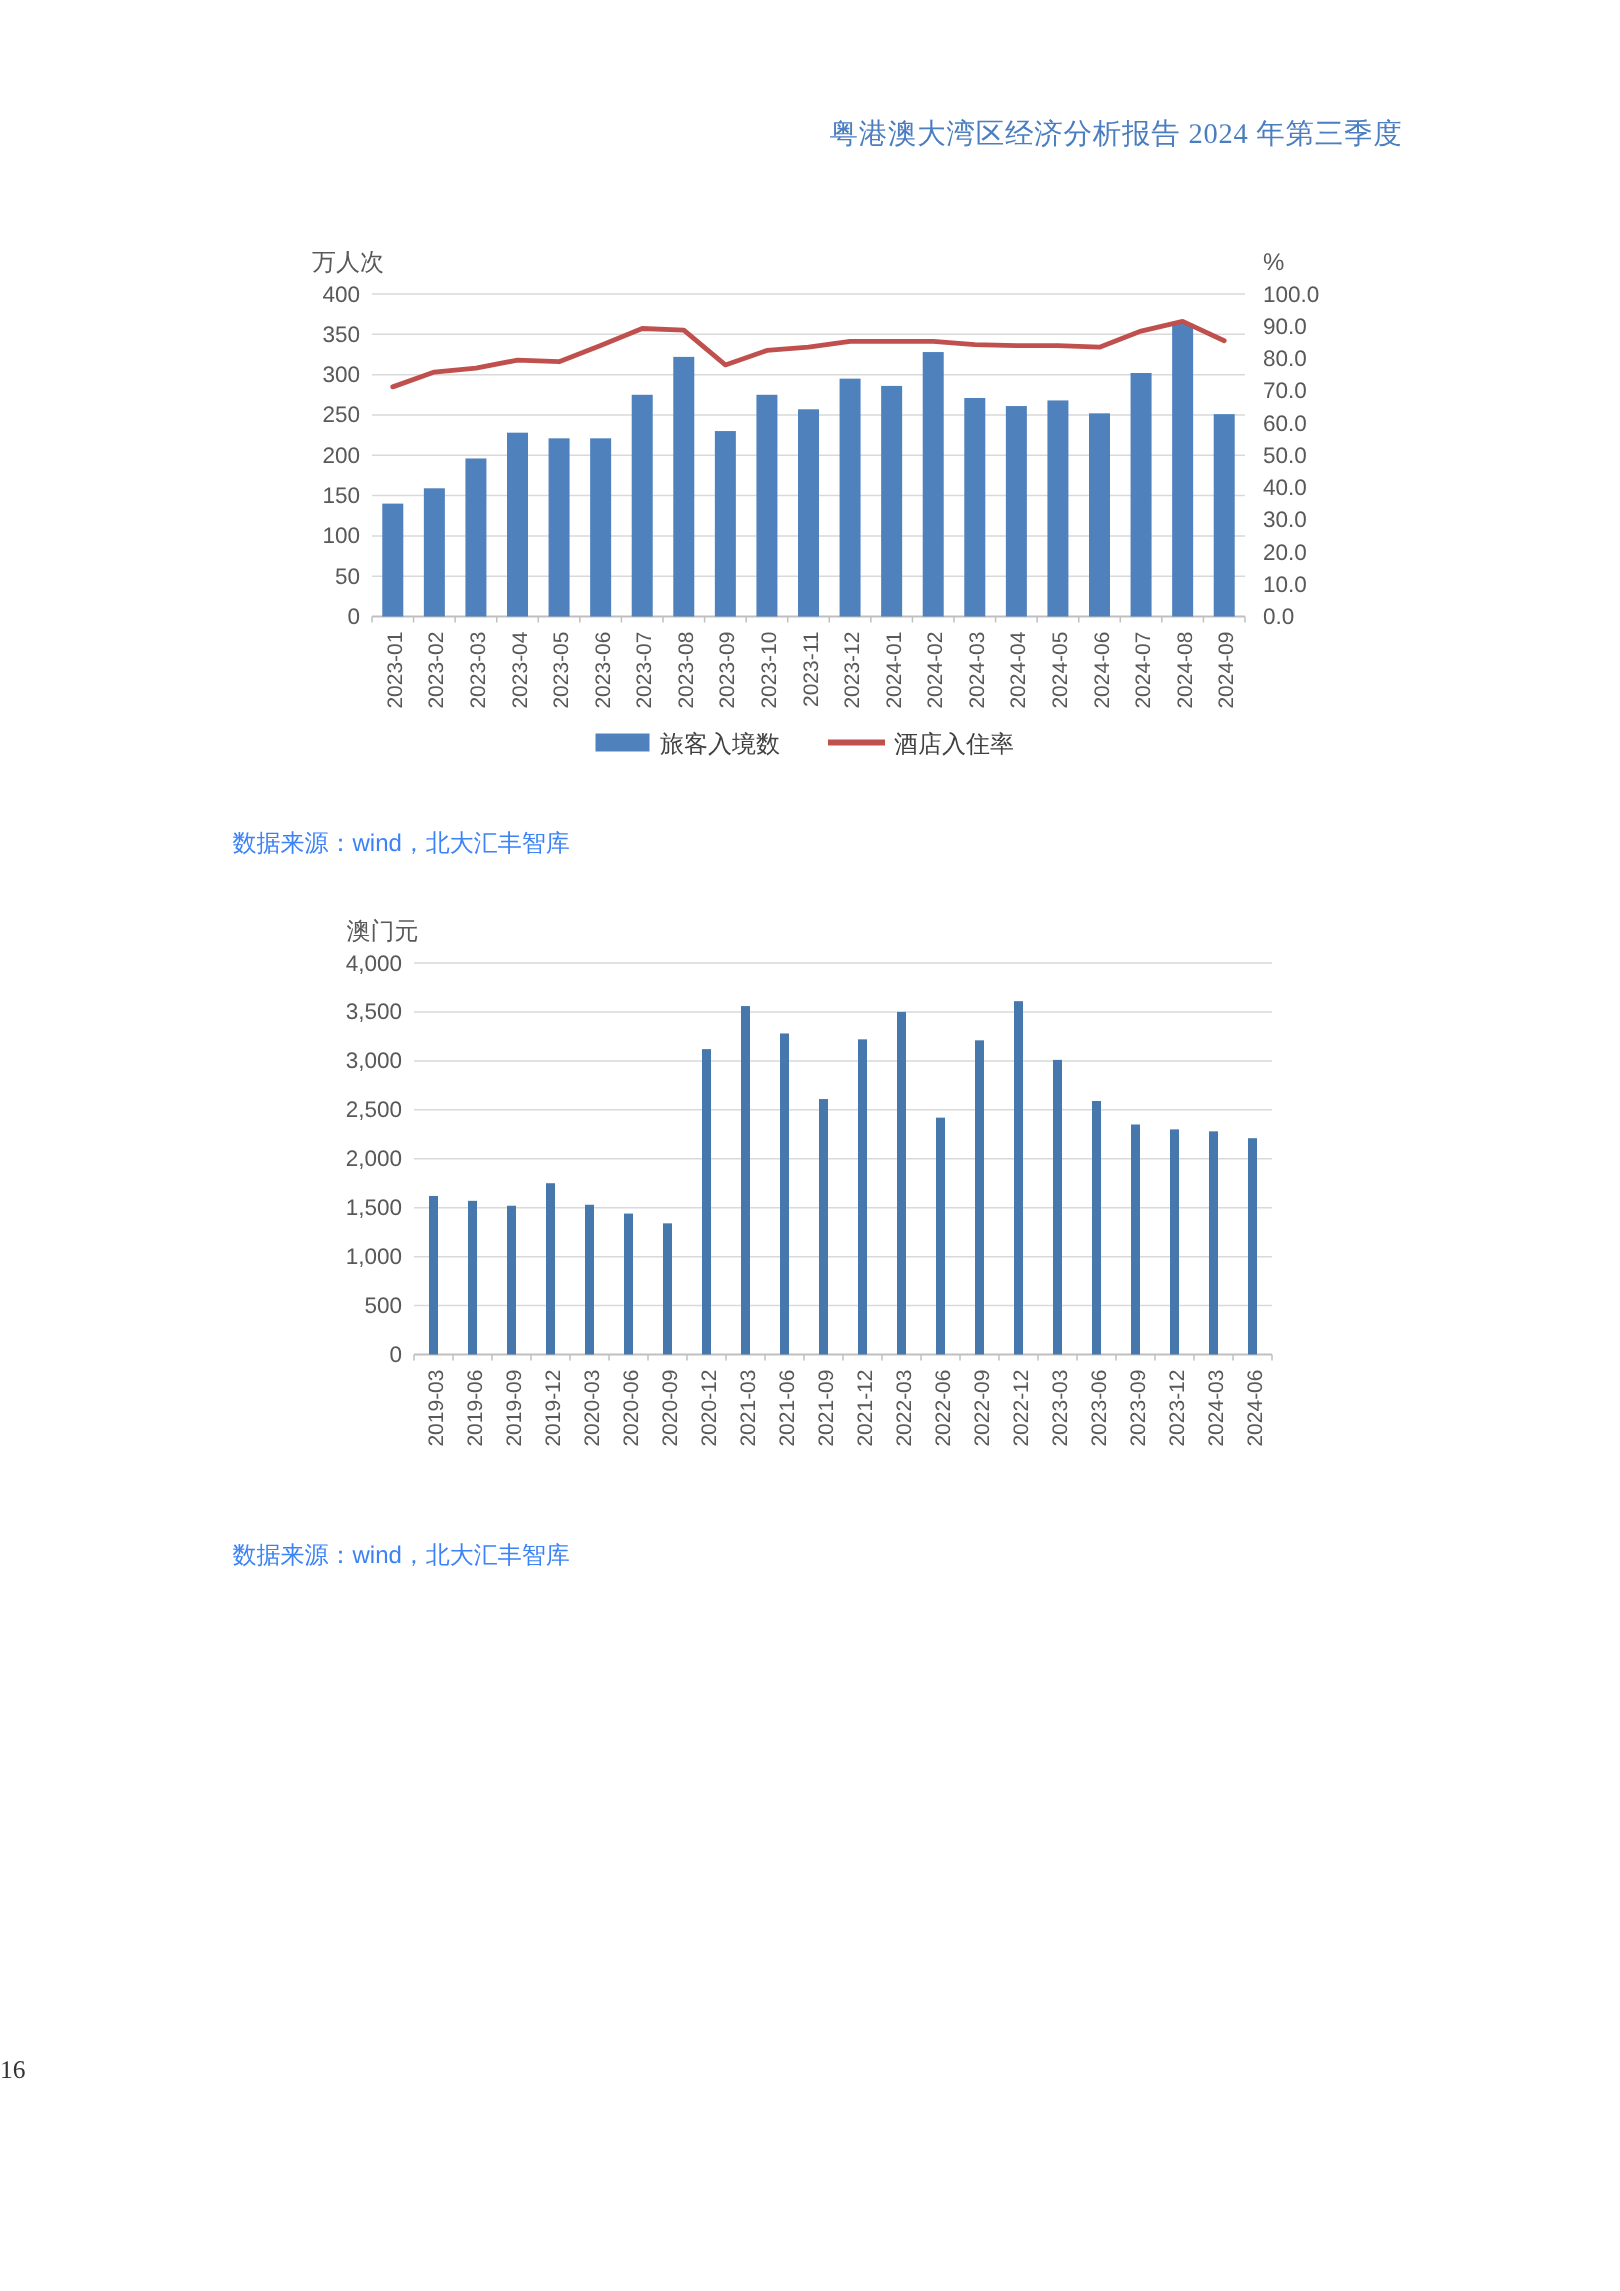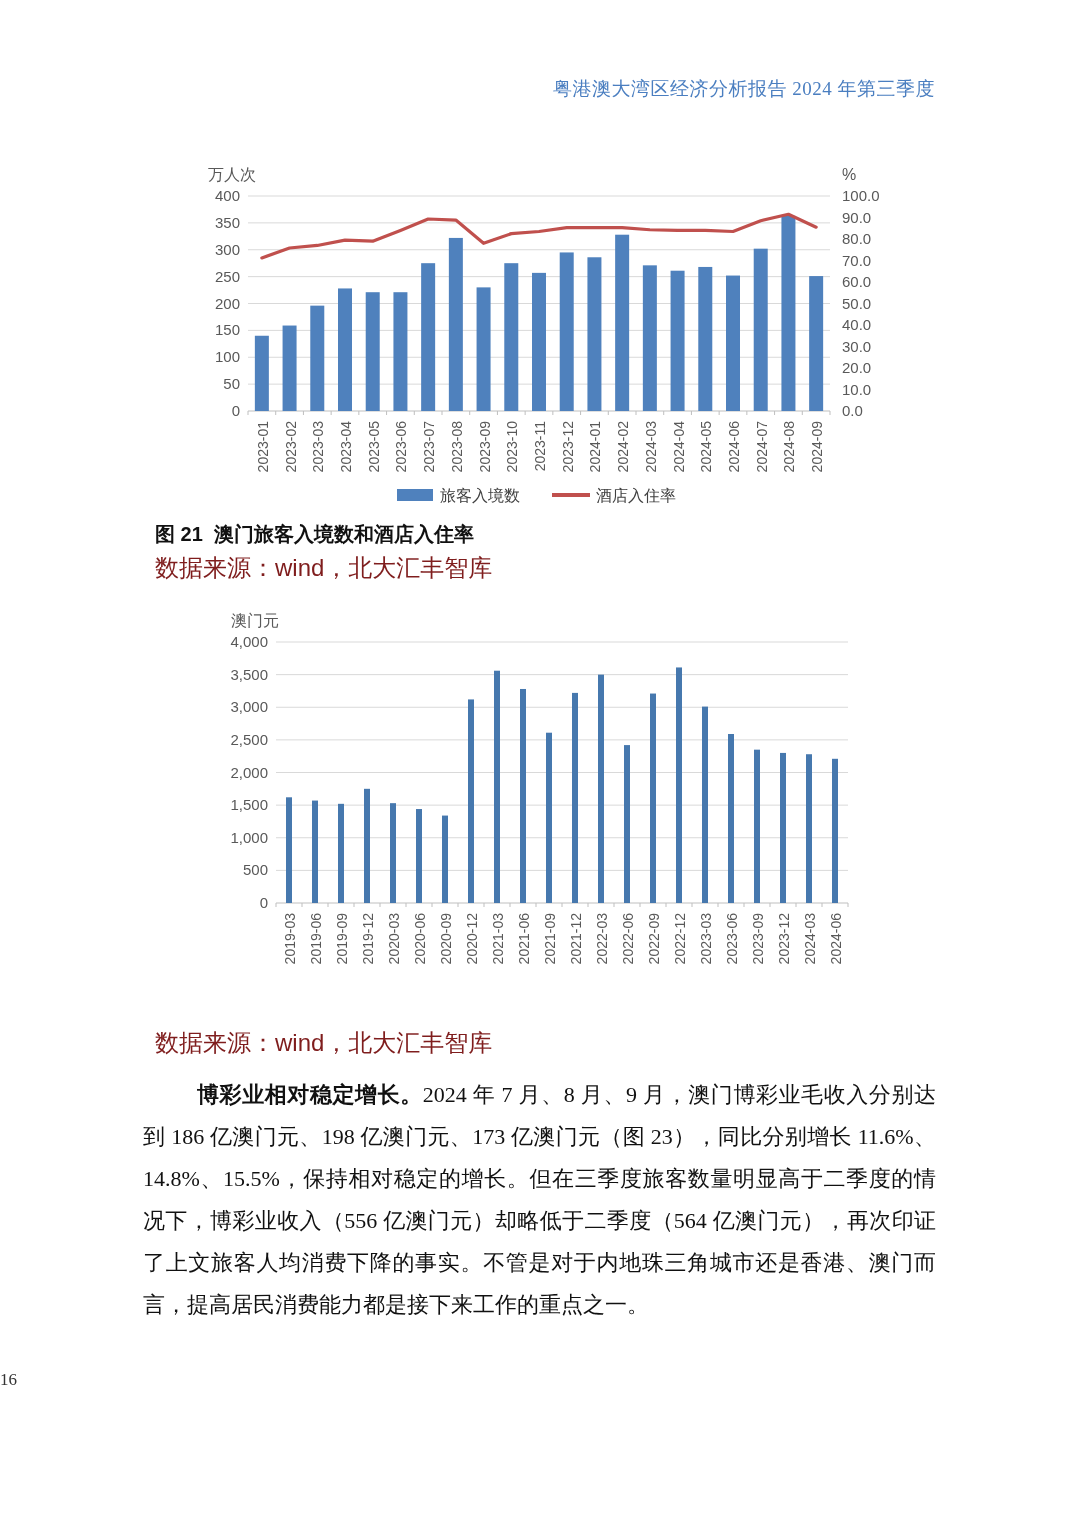--- a/index.html
+++ b/index.html
@@ -6,21 +6,21 @@
   .page{position:relative;width:1080px;height:1527px;background:#fff;overflow:hidden;
         font-family:"Liberation Sans", sans-serif;}
   .doc-header{position:absolute;top:76px;right:145px;font-family:"Liberation Serif","DejaVu Serif",serif;
         font-size:19px;color:#4A7EC0;letter-spacing:0.5px;white-space:nowrap;}
   .chart-svg{position:absolute;display:block;}
   #chart1{left:190px;top:158px;}
   #chart2{left:215px;top:600px;}
   .fig-caption{position:absolute;left:155px;font-family:"Liberation Sans","DejaVu Sans",sans-serif;
         font-weight:bold;font-size:20px;color:#111;white-space:pre;}
   .fig-source{position:absolute;left:155px;font-family:"Liberation Sans","DejaVu Sans",sans-serif;
-        font-size:24px;color:#7f1d1d;}
+        font-size:16px;color:#3b82f6;}
   #caption21{top:521px;} #source21{top:552px;}
   #caption22{top:995px;} #source22{top:1027px;}
   .body-par{position:absolute;left:143px;top:1074px;width:793px;
         font-family:"Liberation Serif","DejaVu Serif",serif;font-size:22px;line-height:42px;
         color:#111;text-align:justify;text-indent:54px;margin:0;}
   .body-par b{font-weight:bold;}
   .page-num{position:absolute;top:1370px;left:0;width:100%;text-align:left;
         font-family:"Liberation Serif","DejaVu Serif",serif;font-size:17px;color:#333;}
 </style>
 </head>
@@ -132,21 +132,20 @@
         <text x="632.1428571428571" y="263" font-size="14" text-anchor="end" transform="rotate(-90 632.1428571428571 263)">2024-09</text>
         <g>
           <rect x="207" y="331" width="36" height="12" fill="#4F81BD"></rect>
           <text x="250" y="343" font-size="16" fill="#404040">旅客入境数</text>
           <line x1="362" y1="337" x2="400" y2="337" stroke="#C0504D" stroke-width="4"></line>
           <text x="406" y="343" font-size="16" fill="#404040">酒店入住率</text>
         </g>
       </g>
     </svg>
 
-  <div class="fig-caption" id="caption21">图 21  澳门旅客入境数和酒店入住率</div>
   <div class="fig-source" id="source21">数据来源：wind，北大汇丰智库</div>
 
   <svg id="chart2" class="chart-svg" width="700" height="400" viewBox="0 0 700 400">
       <g font-family="&quot;Liberation Sans&quot;, sans-serif" fill="#595959">
         <line x1="61" y1="42" x2="633" y2="42" stroke="#D9D9D9" stroke-width="1"></line>
         <line x1="61" y1="74.625" x2="633" y2="74.625" stroke="#D9D9D9" stroke-width="1"></line>
         <line x1="61" y1="107.25" x2="633" y2="107.25" stroke="#D9D9D9" stroke-width="1"></line>
         <line x1="61" y1="139.875" x2="633" y2="139.875" stroke="#D9D9D9" stroke-width="1"></line>
         <line x1="61" y1="172.5" x2="633" y2="172.5" stroke="#D9D9D9" stroke-width="1"></line>
         <line x1="61" y1="205.125" x2="633" y2="205.125" stroke="#D9D9D9" stroke-width="1"></line>
@@ -230,17 +229,16 @@
         <text x="522" y="313" font-size="14" text-anchor="end" transform="rotate(-90 522 313)">2023-06</text>
         <text x="548" y="313" font-size="14" text-anchor="end" transform="rotate(-90 548 313)">2023-09</text>
         <text x="574" y="313" font-size="14" text-anchor="end" transform="rotate(-90 574 313)">2023-12</text>
         <text x="600" y="313" font-size="14" text-anchor="end" transform="rotate(-90 600 313)">2024-03</text>
         <text x="626" y="313" font-size="14" text-anchor="end" transform="rotate(-90 626 313)">2024-06</text>
       </g>
     </svg>
 
   <div class="fig-source" id="source22">数据来源：wind，北大汇丰智库</div>
 
-  <p class="body-par"><b>博彩业相对稳定增长。</b><span>2024 年 7 月、8 月、9 月，澳门博彩业毛收入分别达到 186 亿澳门元、198 亿澳门元、173 亿澳门元（图 23），同比分别增长 11.6%、14.8%、15.5%，保持相对稳定的增长。但在三季度旅客数量明显高于二季度的情况下，博彩业收入（556 亿澳门元）却略低于二季度（564 亿澳门元），再次印证了上文旅客人均消费下降的事实。不管是对于内地珠三角城市还是香港、澳门而言，提高居民消费能力都是接下来工作的重点之一。</span></p>
 
   <div class="page-num">16</div>
 
 </div>
 
 </body></html>

